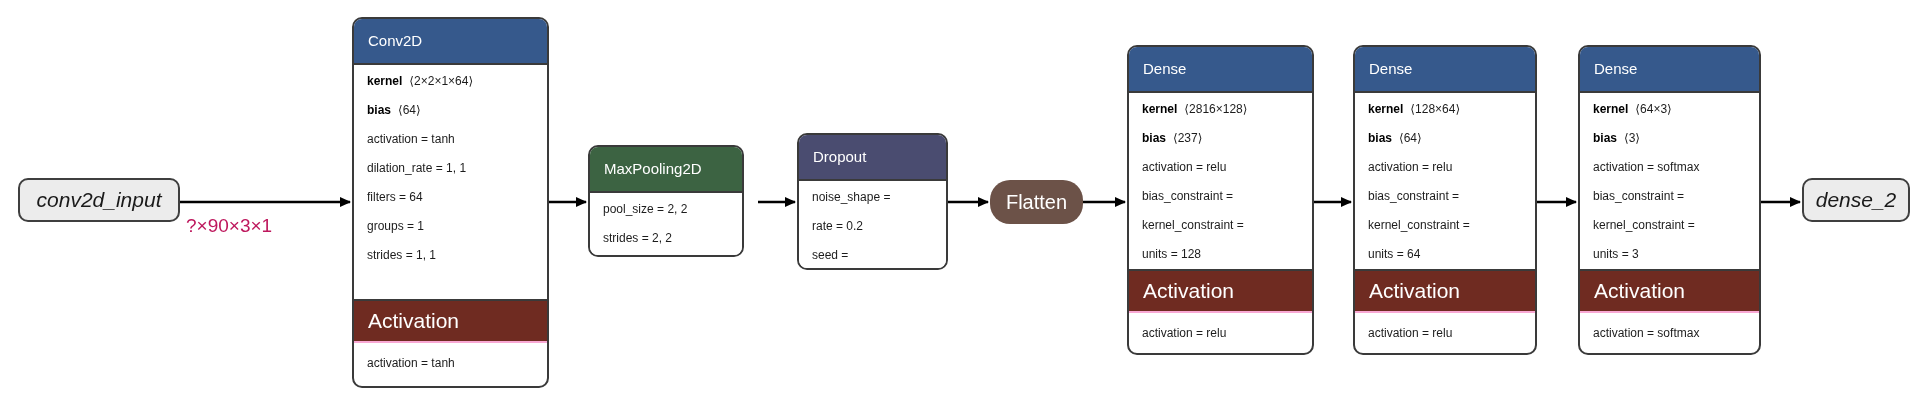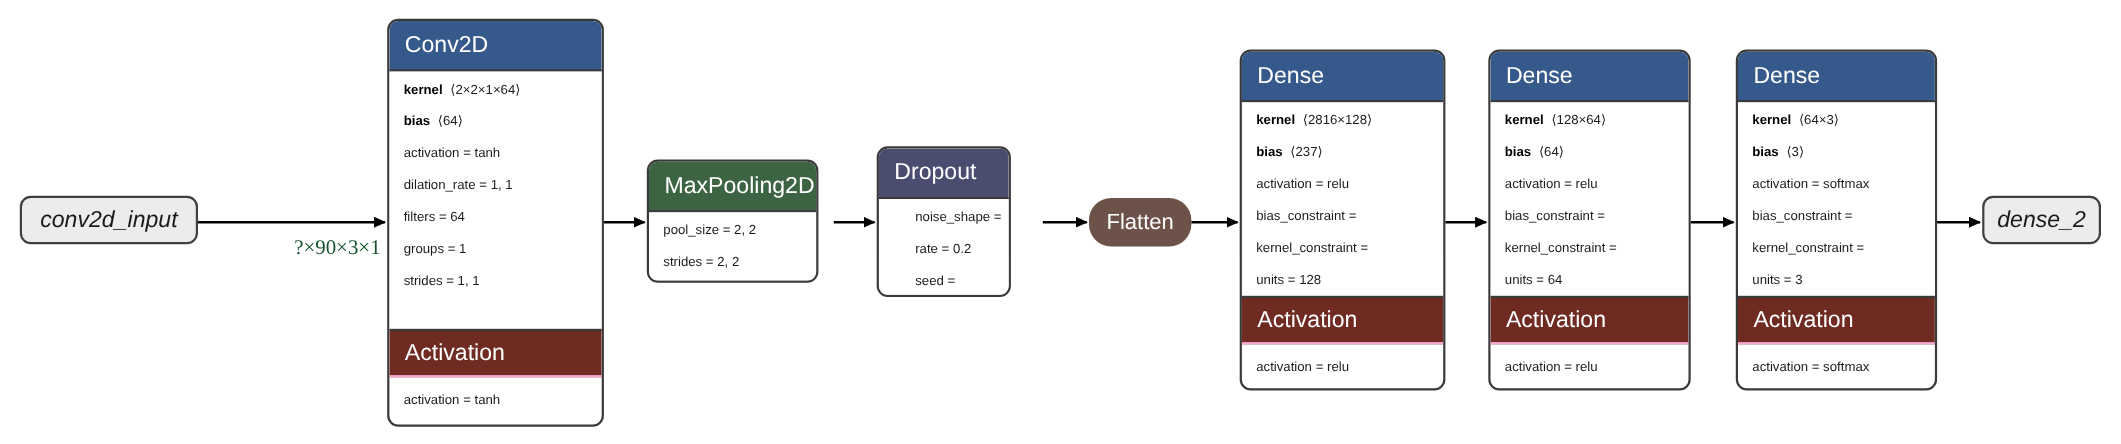--- a/index.html
+++ b/index.html
@@ -20,21 +20,21 @@
     background: #ffffff;
     border: 2px solid #3a3a3a;
     border-radius: 10px;
     overflow: hidden;
   }
   .hdr {
     box-sizing: border-box;
     height: 46px;
     border-bottom: 2px solid #3a3a3a;
     color: #ffffff;
-    font-size: 21px;
+    font-size: 15px;
     line-height: 44px;
     padding-left: 14px;
     white-space: nowrap;
   }
   .body { box-sizing: border-box; padding-top: 2px; background: #ffffff; }
   .row {
     font-size: 12px;
     line-height: 29px;
     color: #1c1c1c;
     padding-left: 13px;
@@ -77,24 +77,23 @@
     font-size: 20px;
     line-height: 44px;
     text-align: center;
     color: #ffffff;
     white-space: nowrap;
   }
   .edge-label {
     position: absolute;
     z-index: 2;
     font-size: 19px;
-    color: #14532d;
-    text-align: right;
-    white-space: nowrap;
-    font-family: Liberation Serif, serif;
+    color: #be185d;
+    text-align: left;
+    white-space: nowrap;
   }
 </style>
 </head>
 <body>
 
 <div id="canvas">
 
   <svg class="edges" width="1928" height="404">
     <defs>
       <marker id="ah" markerWidth="11" markerHeight="10" refX="10" refY="5" orient="auto" markerUnits="userSpaceOnUse">
@@ -133,23 +132,23 @@
   </div>
 
   <div class="node" style="left:588px;top:145px;width:156px;height:112px;">
     <div class="hdr" style="background-color: rgb(60, 99, 66);">MaxPooling2D</div>
     <div class="body" style="height:62px;">
       <div class="row">pool_size = 2, 2</div>
       <div class="row">strides = 2, 2</div>
     </div>
   </div>
 
-  <div class="node" style="left:797px;top:133px;width:122px;height:137px;">
+  <div class="node" style="left:797px;top:133px;width:151px;height:137px;">
     <div class="hdr" style="background-color: rgb(74, 76, 112);">Dropout</div>
-    <div class="body" style="height:87px;padding-left:20px;">
+    <div class="body" style="height:87px;">
       <div class="row">noise_shape =</div>
       <div class="row">rate = 0.2</div>
       <div class="row">seed =</div>
     </div>
   </div>
 
   <div class="pill-node" style="left: 990px; top: 180px; width: 93px; background-color: rgb(108, 82, 72);">Flatten</div>
 
   <div class="node" style="left:1127px;top:45px;width:187px;height:310px;">
     <div class="hdr" style="background-color: rgb(54, 89, 140);">Dense</div>

